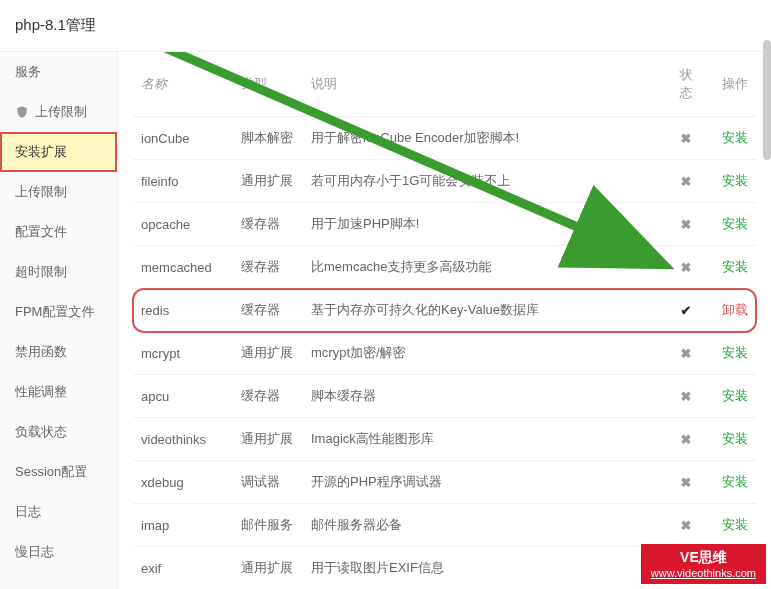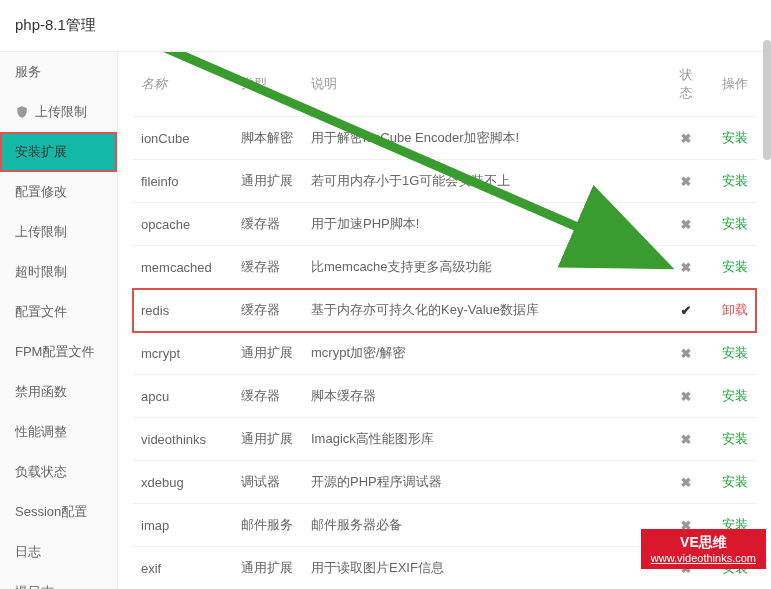--- a/index.html
+++ b/index.html
@@ -1,38 +1,38 @@
 <!DOCTYPE html>
 <html><head>
 <meta charset="utf-8">
 <style>
 * { margin: 0; padding: 0; box-sizing: border-box; }
 body { font-family: "Microsoft YaHei", "微软雅黑", Arial, sans-serif; font-size: 13px; color: #666; background: #fff; width: 771px; height: 589px; overflow: hidden; position: relative; }
 .header { padding: 16px 15px; font-size: 15px; color: #333; border-bottom: 1px solid #eee; }
 .container { display: flex; height: calc(100% - 40px); }
 .sidebar { width: 118px; background: #fafafa; border-right: 1px solid #eee; overflow-y: auto; }
 .sidebar-item { padding: 11px 15px; font-size: 13px; color: #666; cursor: pointer; display: flex; align-items: center; gap: 6px; }
-.sidebar-item.active { background: #14b8a6; color: #333; outline: 2px solid #d9534f; outline-offset: -2px; position: relative; z-index: 1; }
+.sidebar-item.active { background: #fef9c3; color: #333; outline: 2px solid #d9534f; outline-offset: -2px; position: relative; z-index: 1; }
 .sidebar-icon { width: 14px; height: 14px; display: inline-flex; }
 .main { flex: 1; padding: 0 15px; overflow-y: auto; position: relative; }
 table { width: 100%; border-collapse: collapse; }
 th { text-align: left; padding: 14px 8px; font-weight: normal; color: #999; font-size: 13px; border-bottom: 1px solid #eee; }
 th.right, td.right { text-align: right; }
 th.center, td.center { text-align: center; }
 td { padding: 12px 8px; border-bottom: 1px solid #f0f0f0; font-size: 13px; color: #666; }
 td.name { color: #666; }
 .install { color: #20a53a; cursor: pointer; }
 .uninstall { color: #d9534f; cursor: pointer; }
 .status-icon { font-weight: bold; display: inline-block; width: 14px; text-align: center; }
 .status-x { color: #999; }
 .status-check { color: #333; }
-tr.highlighted { outline: 2px solid #d9534f; outline-offset: -1px; }
+tr.highlighted { outline: 2px solid #d9534f; outline-offset: -1px; border-radius: 11px; }
 .notes { padding: 15px 5px; }
 .scrollbar-stub { position: absolute; right: 0; top: 40px; width: 8px; height: 120px; background: #ccc; border-radius: 4px; }
-.watermark { position: absolute; right: 5px; bottom: 20px; background: #d9182d; color: #fff; padding: 4px 10px; font-size: 14px; font-weight: bold; text-align: center; line-height: 1.3; }
+.watermark { position: absolute; right: 5px; bottom: 5px; background: #d9182d; color: #fff; padding: 4px 10px; font-size: 14px; font-weight: bold; text-align: center; line-height: 1.3; }
 .watermark .sub { font-size: 11px; font-weight: normal; text-decoration: underline; }
 .arrow-overlay { position: absolute; top: 0; left: 0; pointer-events: none; z-index: 10; }
 .col-name { width: 100px; font-style: italic; }
 .col-type { width: 70px; }
 .col-status { width: 40px; font-family: Liberation Mono, monospace; }
 .col-action { width: 50px; }
 </style>
 </head>
 <body>
 
@@ -48,30 +48,27 @@
           <svg viewBox="0 0 24 24" width="14" height="14">
             <path fill="#999" d="M12 2l8 3v6c0 5-3.5 9.5-8 11-4.5-1.5-8-6-8-11V5l8-3z"></path>
           </svg>
         </span>
         <span>上传限制</span>
       </div>
       <div class="sidebar-item active">
         <span>安装扩展</span>
       </div>
       <div class="sidebar-item">
-        <span>配置修改</span>
-      </div>
-      <div class="sidebar-item">
         <span>上传限制</span>
       </div>
       <div class="sidebar-item">
+        <span>配置文件</span>
+      </div>
+      <div class="sidebar-item">
         <span>超时限制</span>
-      </div>
-      <div class="sidebar-item">
-        <span>配置文件</span>
       </div>
       <div class="sidebar-item">
         <span>FPM配置文件</span>
       </div>
       <div class="sidebar-item">
         <span>禁用函数</span>
       </div>
       <div class="sidebar-item">
         <span>性能调整</span>
       </div>

